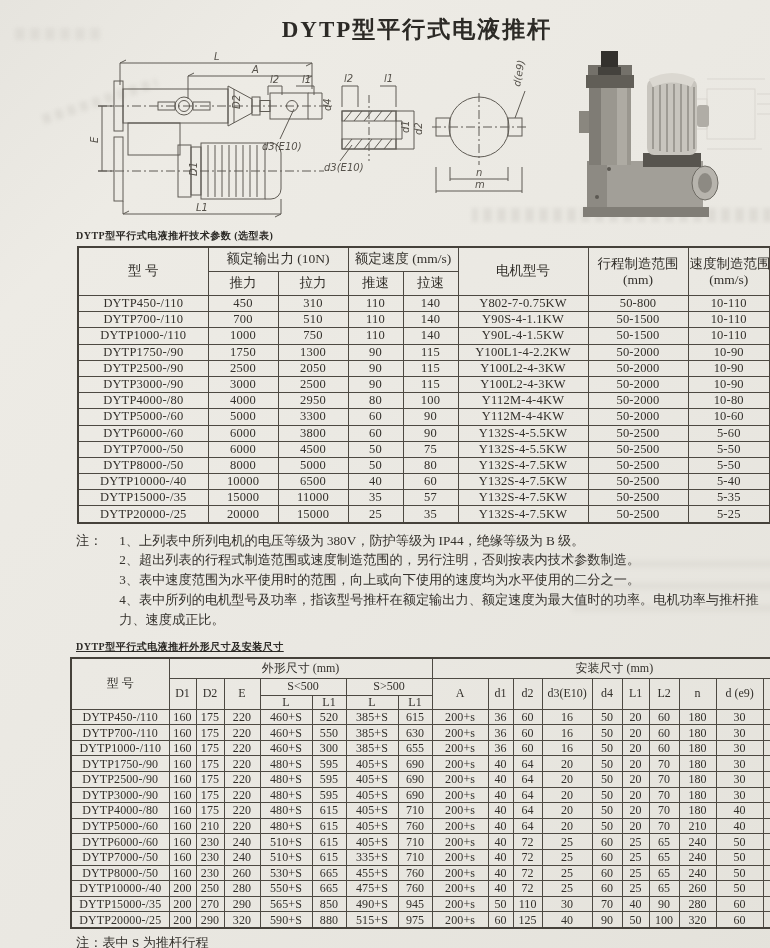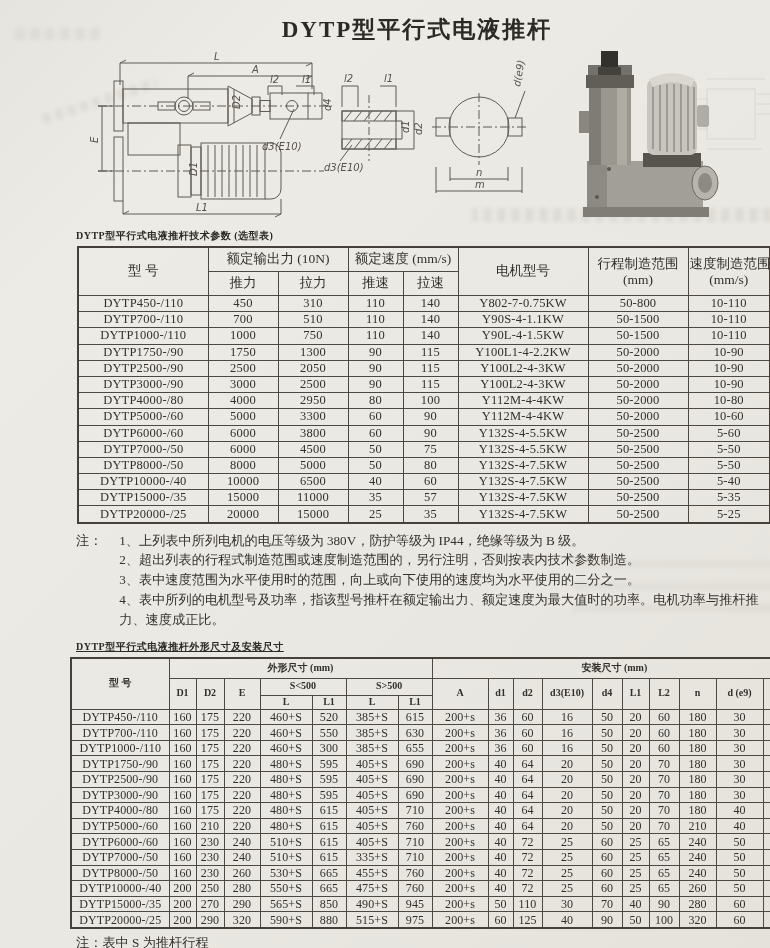--- a/index.html
+++ b/index.html
@@ -26,21 +26,21 @@
   .lineart{stroke:#5f5b54;fill:none;stroke-width:1;}
 
   .sec-label{margin:6px 0 3px 44px;font-size:10px;font-weight:bold;color:#2c2a26;letter-spacing:.5px;}
 
   table{border-collapse:collapse;table-layout:fixed;background:transparent;}
   th,td{border:1px solid #4d4942;padding:0 1px;text-align:center;font-weight:normal;overflow:hidden;white-space:nowrap;}
   table.spec{margin-left:45px;width:692px;border:2px solid #45413a;font-size:12.5px;}
   table.spec thead th{font-size:13.5px;height:23px;line-height:1.1;}
   table.spec tbody td{height:15.2px;line-height:15px;font-size:12.5px;letter-spacing:.2px;}
   table.dims{margin-left:38px;width:726px;border:2px solid #45413a;font-size:12px;}
-  table.dims thead th{font-size:10px;line-height:1.05;font-weight:bold;}
+  table.dims thead th{font-size:12px;line-height:1.05;}
   table.dims thead tr.r1 th{height:19px;}
   table.dims thead tr.r2 th{height:16px;}
   table.dims thead tr.r3 th{height:13px;}
   table.dims tbody td{height:14.6px;line-height:14px;letter-spacing:.1px;}
   .two-line div{line-height:1.15;text-align:center;}
 
   .notes{margin:7px 26px 0 44px;font-size:13.2px;line-height:1.5;color:#34312c;}
   .notes .nrow{display:flex;}
   .notes .nlabel{flex:0 0 30px;}
   .notes .nitems{flex:1;}

